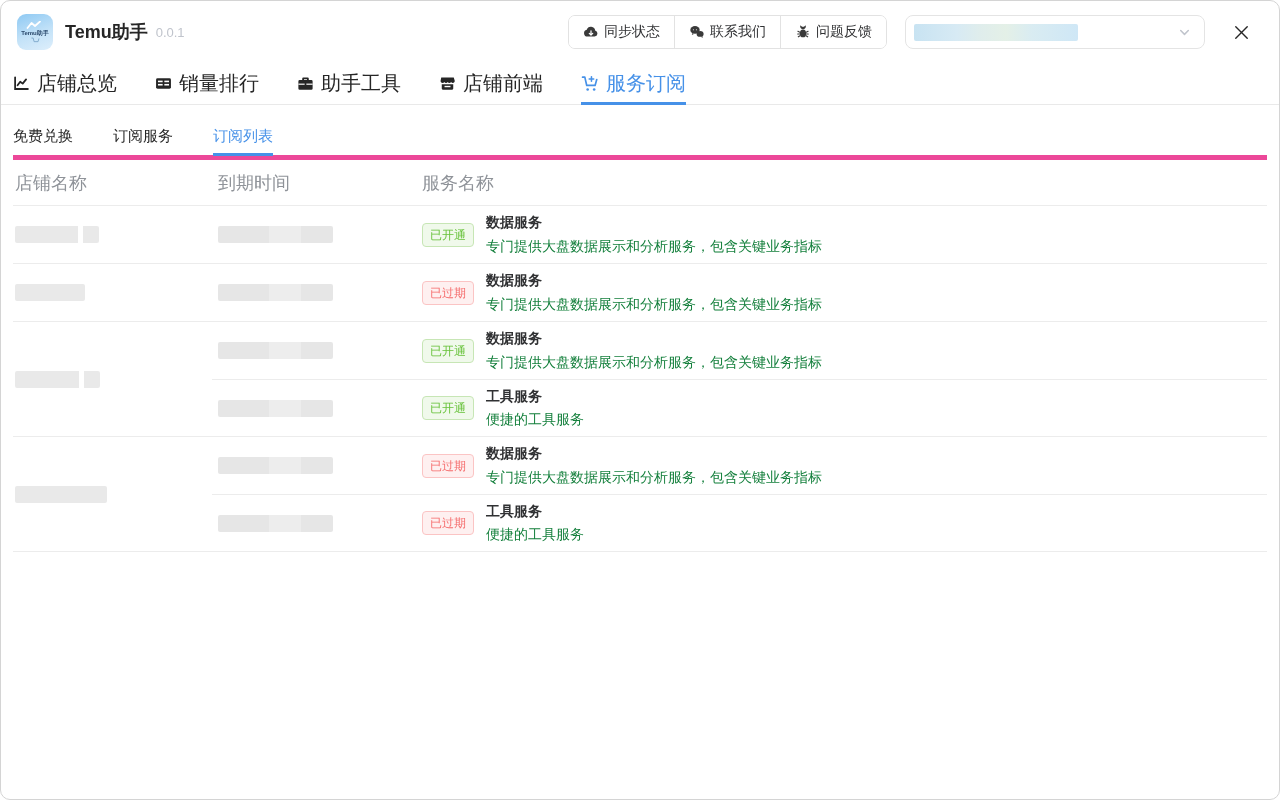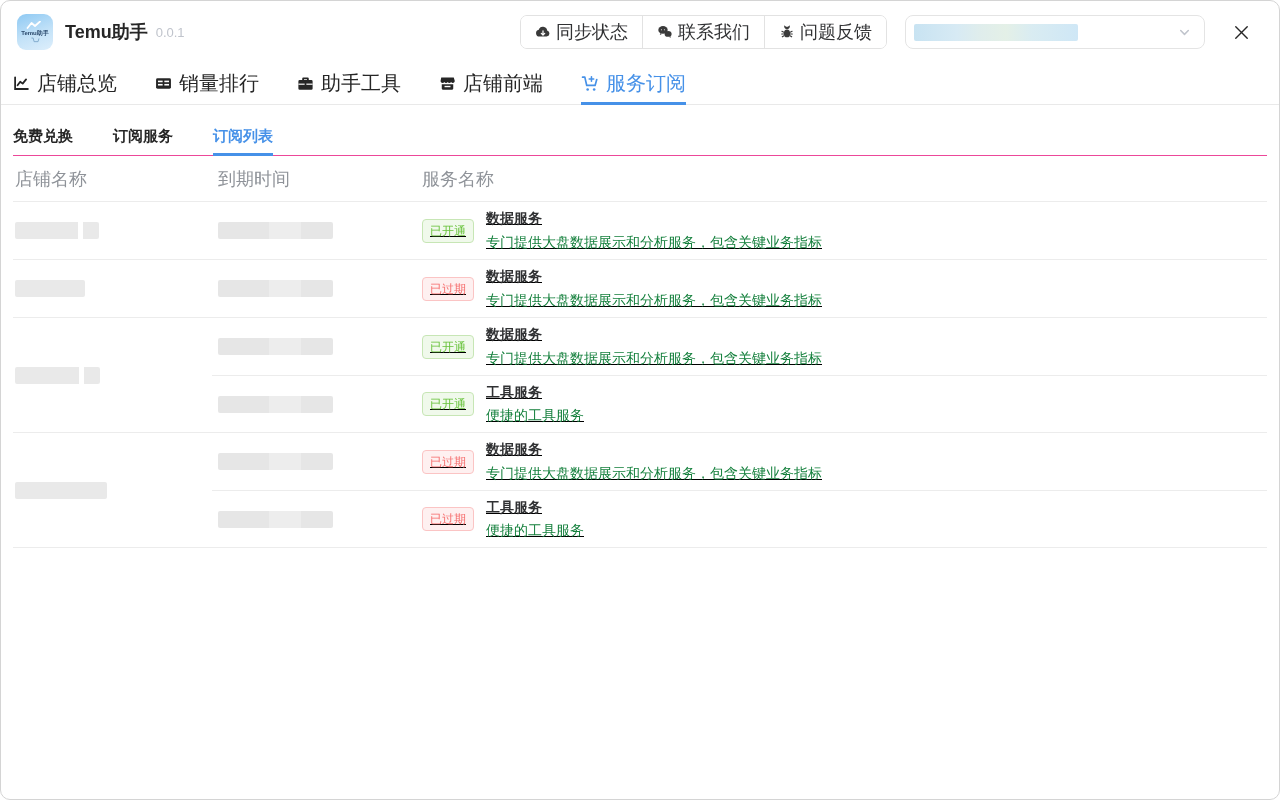--- a/index.html
+++ b/index.html
@@ -14,21 +14,21 @@
   .app-logo{ width:36px; height:36px; border-radius:9px; flex:none;
              background:linear-gradient(160deg,#8ec9f3 0%,#c3e2f8 55%,#ddeefb 100%);
              display:flex; flex-direction:column; align-items:center; justify-content:center; gap:0; }
   .app-logo .zig{ margin-top:1px; }
   .logo-text{ font-size:6px; font-weight:bold; color:#2b4a6d; line-height:7px; }
   .app-title{ margin-left:12px; font-size:18px; font-weight:bold; color:#262626; }
   .app-version{ margin-left:8px; font-size:13px; color:#c0c4cc; }
 
   .btn-group{ display:flex; margin-left:auto; height:34px; border:1px solid #e2e2e2;
               border-radius:7px; overflow:hidden; background:#fff; }
-  .hbtn{ display:flex; align-items:center; gap:5px; padding:0 14px; font-size:18px;
+  .hbtn{ display:flex; align-items:center; gap:5px; padding:0 14px; font-size:14px;
          color:#303133; background:#fff; border:none; border-left:1px solid #e2e2e2; cursor:pointer;
          font-family:inherit; }
   .hbtn:first-child{ border-left:none; }
   .hbtn svg{ color:#3a3a3a; flex:none; }
 
   .shop-select{ width:300px; height:34px; margin-left:18px; border:1px solid #e4e4e4;
                 border-radius:8px; display:flex; align-items:center; justify-content:space-between;
                 padding:0 13px 0 8px; cursor:pointer; background:#fff; }
   .select-redact{ width:164px; height:17px; border-radius:2px;
     background:linear-gradient(90deg,#c8e3f2 0%,#d7eaf4 26%,#dfedec 40%,#e4f0e7 56%,#d9ecf2 72%,#cfe7f6 100%); }
@@ -39,39 +39,39 @@
   
   .tabbar{ display:flex; gap:38px; padding:0 12px; height:42px; align-items:stretch;
            border-bottom:1px solid #e9e9e9; }
   .tab{ display:flex; align-items:center; gap:7px; font-size:20px; color:#262626;
         position:relative; cursor:pointer; }
   .tab.active{ color:#4691e8; }
   .tab.active::after{ content:""; position:absolute; left:0; right:0; bottom:-1px; height:3px;
                       background:#4691e8; }
 
   
-  .subtab-wrap{ margin:12px 12px 0; border-bottom:1px solid #ec4899;font-weight:bold; }
+  .subtab-wrap{ margin:12px 12px 0; border-bottom:5px solid #ec4899; }
   .subtabs{ display:flex; gap:40px; height:38px; align-items:stretch; }
   .subtab{ display:flex; align-items:center; font-size:15px; color:#262626; position:relative; cursor:pointer; }
   .subtab.active{ color:#4691e8; }
   .subtab.active::after{ content:""; position:absolute; left:0; right:0; bottom:-1px; height:3px;
                          background:#4691e8; }
 
   
   .table{ margin:0 12px 0 12px; }
   .thead{ display:flex; height:46px; align-items:center; border-bottom:1px solid #ececec;
           color:#8f9399; font-size:18px; }
   .col1{ width:199px; padding-left:2px; }
   .col2{ width:204px; padding-left:6px; }
   .col3{ flex:1; padding-left:6px; }
 
   .t-group{ display:flex; border-bottom:1px solid #ececec; }
   .g-name{ width:199px; display:flex; align-items:center; padding-left:2px; }
   .g-rows{ flex:1; }
-  .g-row{ display:flex; align-items:center; height:57px;text-decoration:underline; }
+  .g-row{ display:flex; align-items:center; height:57px; }
   .g-row + .g-row{ border-top:1px solid #ececec; }
   .g-expiry{ width:204px; padding-left:6px; display:flex; align-items:center; }
   .g-service{ flex:1; display:flex; align-items:center; gap:12px; padding-left:6px; }
 
   .badge{ font-size:12px; height:24px; line-height:22px; padding:0 7px; border-radius:4px;
           border:1px solid; flex:none; }
   .badge.success{ color:#67c23a; background:#f0f9eb; border-color:#c7e6b5; }
   .badge.danger{ color:#f56c6c; background:#fef0f0; border-color:#fbc4c4; }
 
   .svc-name{ font-size:14px; font-weight:bold; color:#303133; line-height:1.65; }

